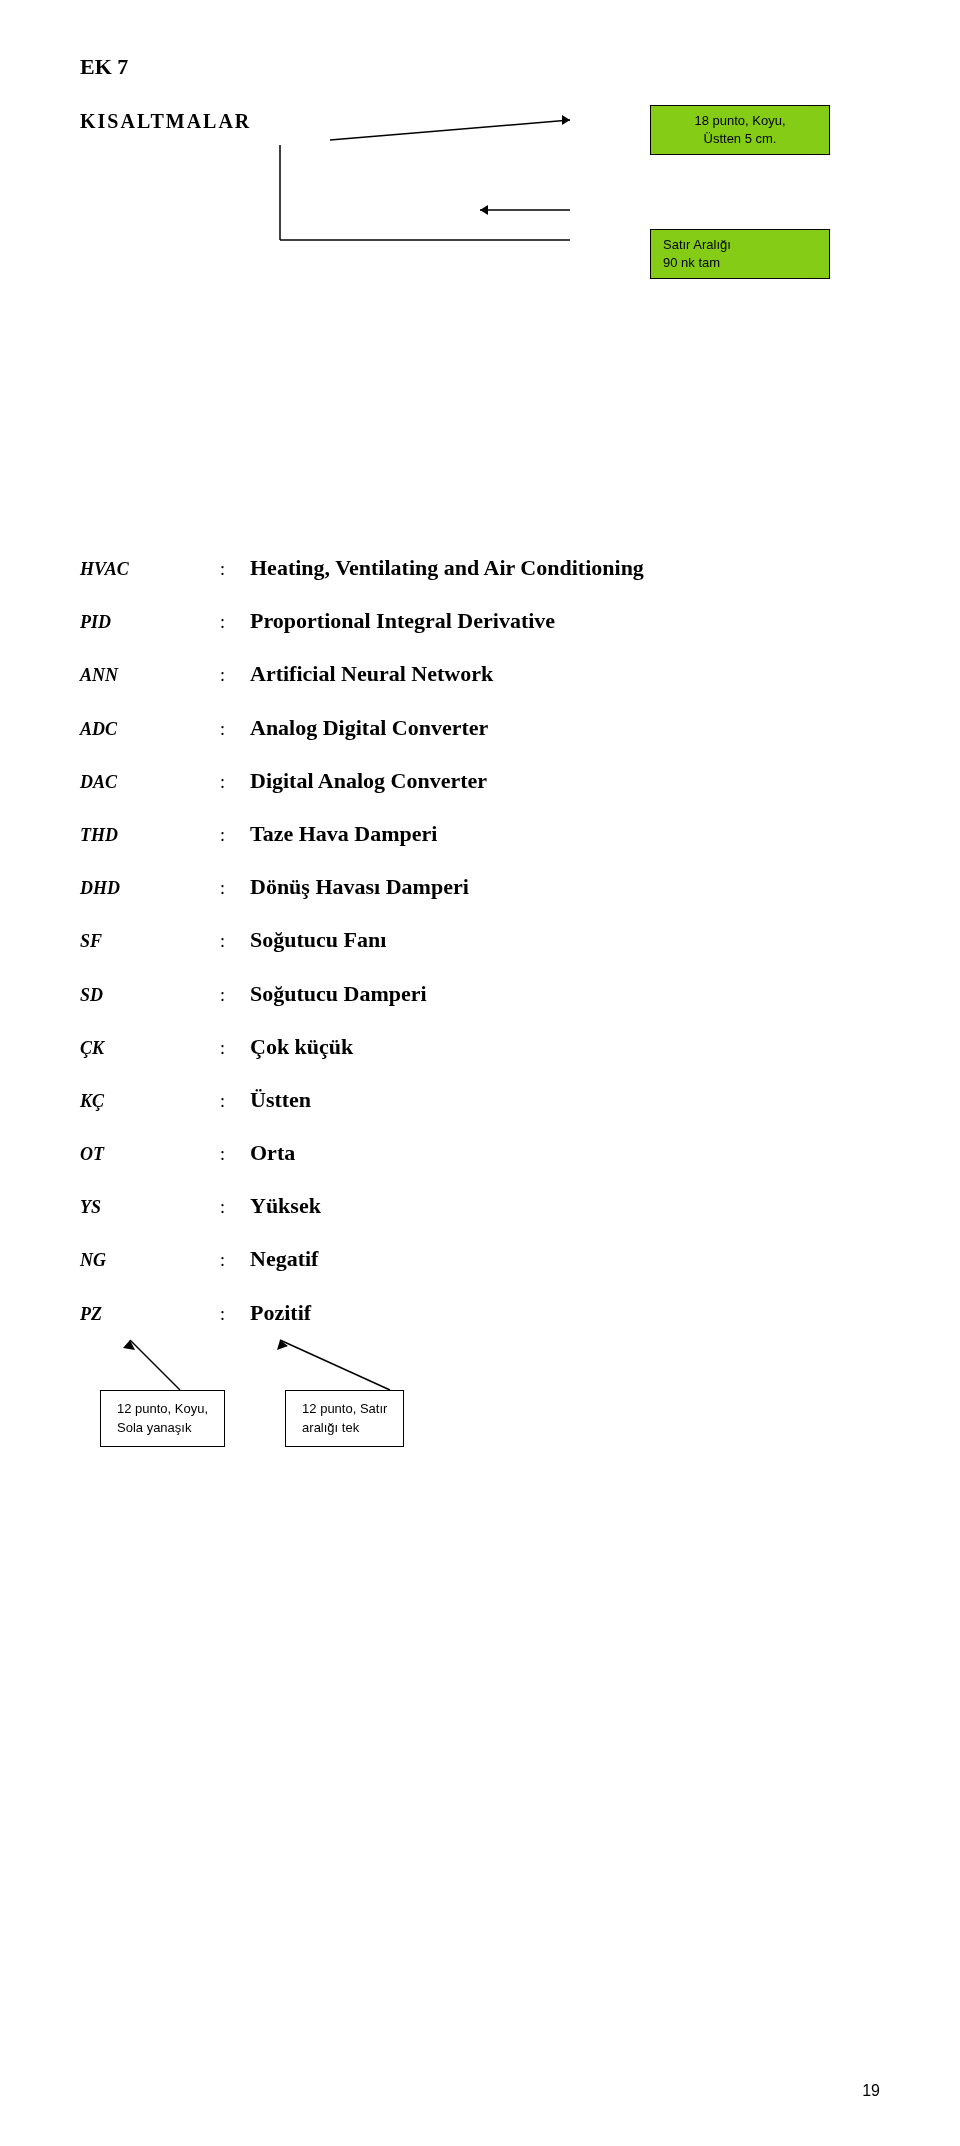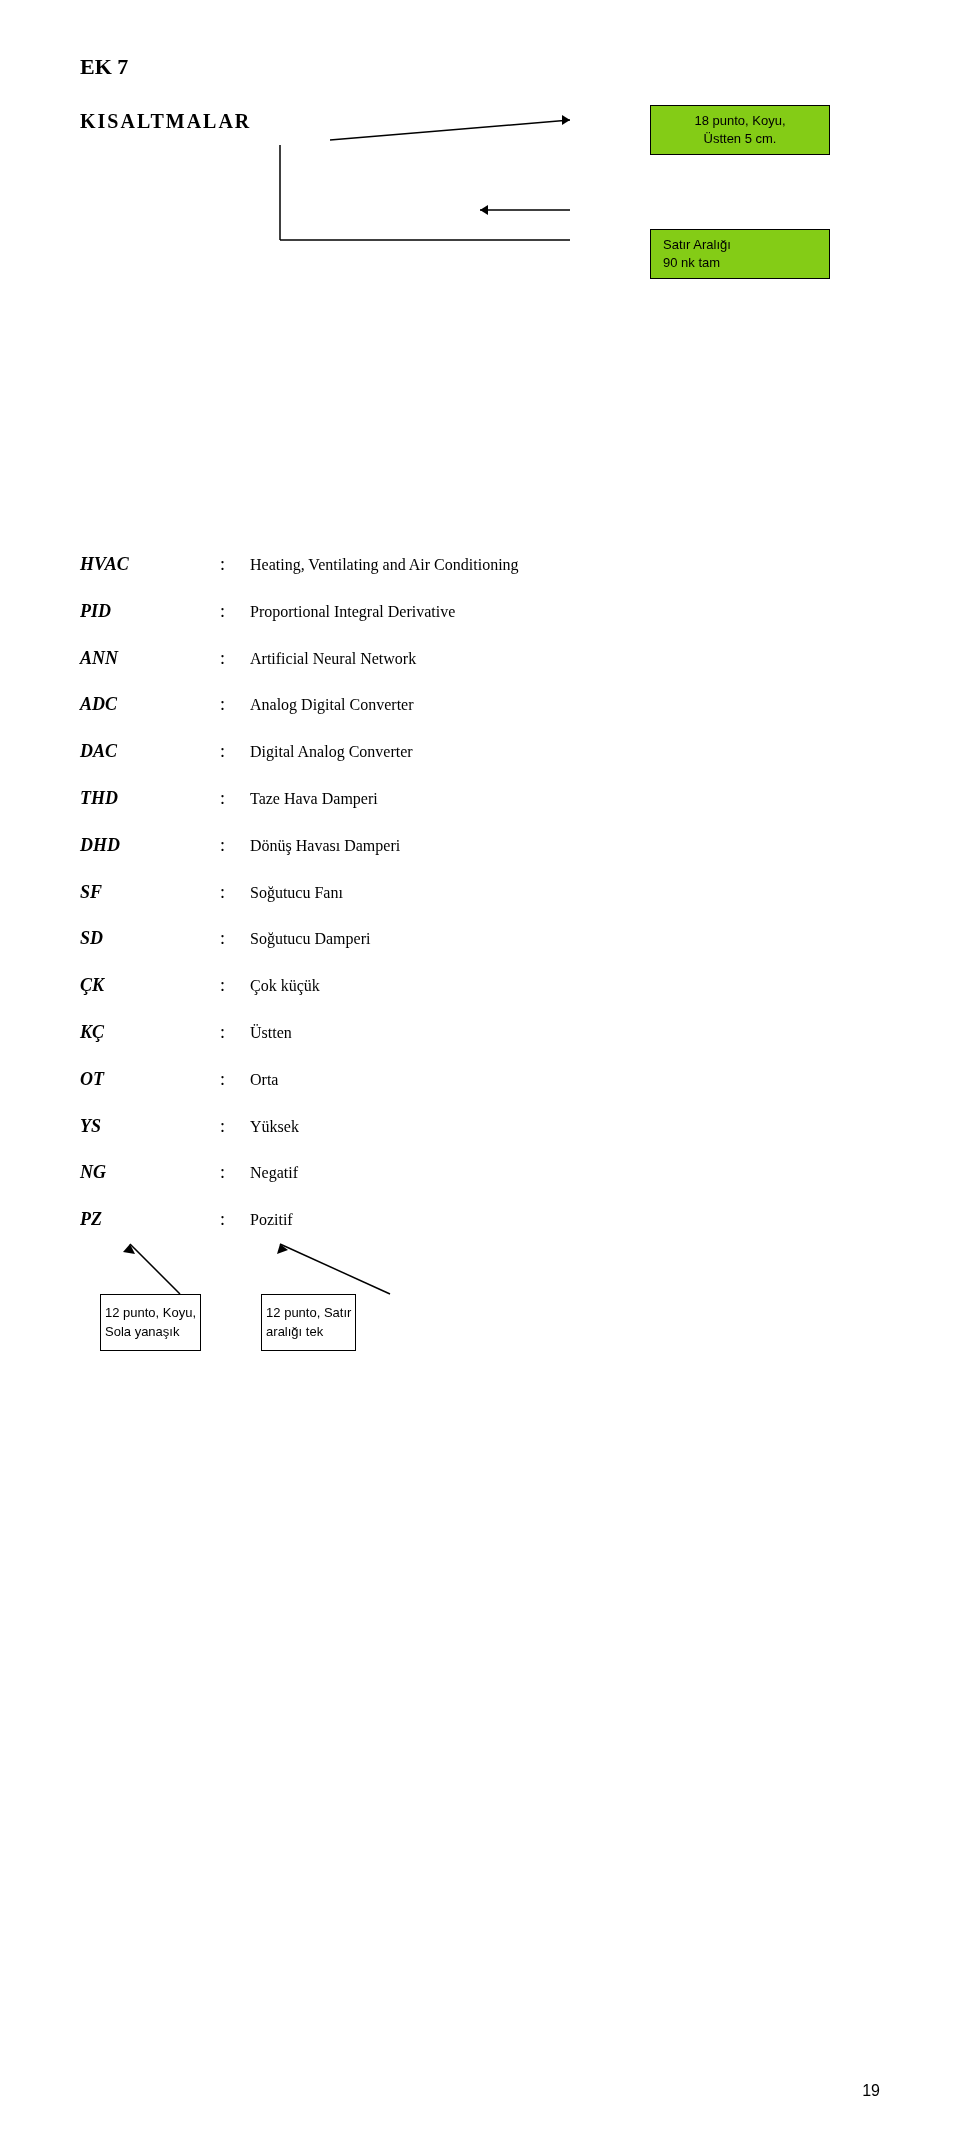--- a/index.html
+++ b/index.html
@@ -91,34 +91,35 @@
       font-style: italic;
     }
 
     .abbr-colon {
       font-size: 18px;
       width: 30px;
       min-width: 30px;
     }
 
     .abbr-value {
-      font-size: 16px;
+      font-size: 22px;
+      font-weight: bold;
     }
 
     
     .bottom-annotations {
       display: flex;
       gap: 60px;
       margin-top: 60px;
       margin-left: 20px;
     }
 
     .bottom-box {
       border: 1px solid #000;
-      padding: 8px 4px;
+      padding: 8px 16px;
       font-size: 13px;
       font-family: Arial, sans-serif;
       line-height: 1.5;
     }
 
     
     .page-number {
       position: absolute;
       bottom: 46px;
       right: 80px;

